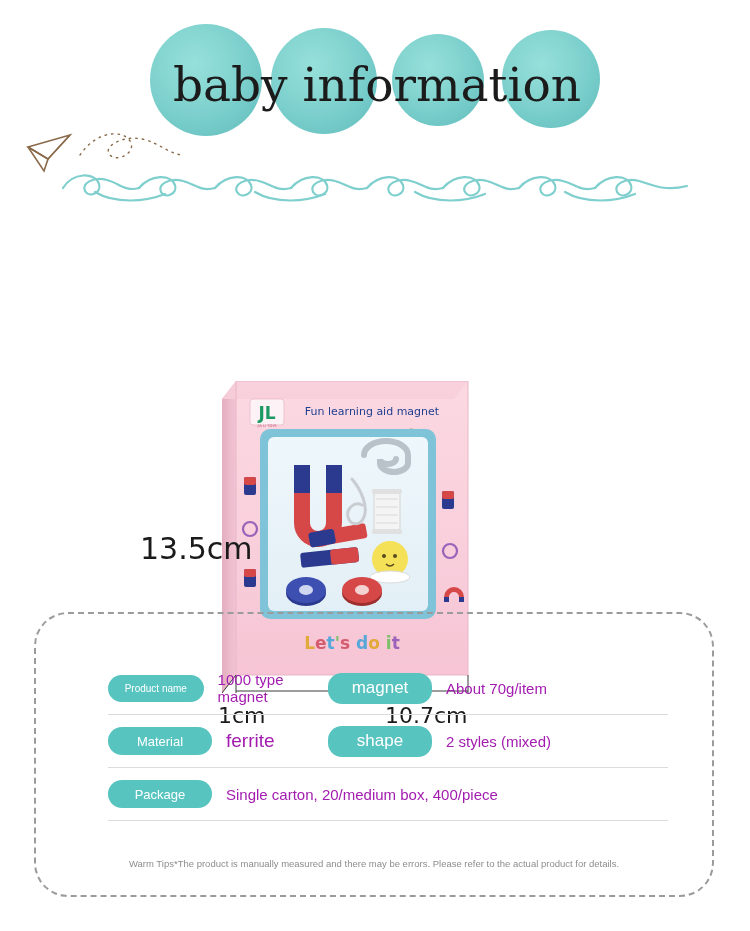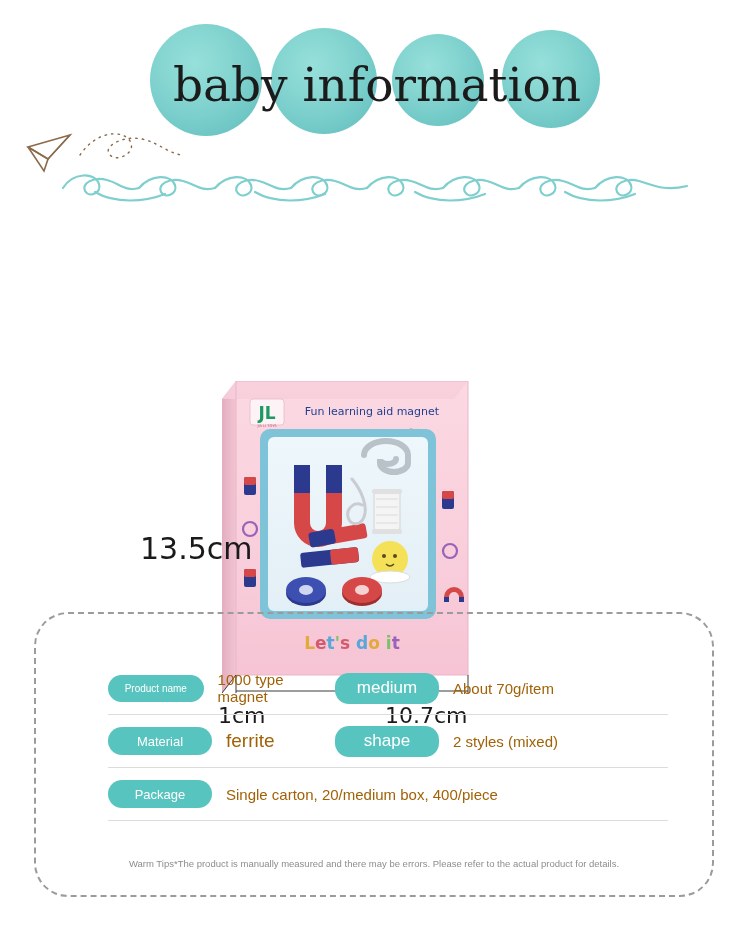--- a/index.html
+++ b/index.html
@@ -120,21 +120,20 @@
     left: 72px;
     top: 48px;
     width: 560px;
   }
 
   .spec-row {
     display: flex;
     align-items: center;
     height: 52px;
     border-bottom: 1px solid #dcdcdc;
-    gap: 7px;
   }
   .spec-row:last-of-type { border-bottom: 1px solid #dcdcdc; }
 
   .pill {
     background: #57c4c0;
     color: #ffffff;
     border-radius: 14px;
     text-align: center;
     box-sizing: border-box;
     display: flex;
@@ -152,21 +151,21 @@
     font-size: 13px;
   }
   .pill.big {
     width: 104px;
     height: 31px;
     font-size: 17px;
   }
 
   .cellval {
     padding-left: 14px;
-    color: #a16207;
+    color: #a21caf;
     font-size: 15px;
   }
   .cellval.lg { font-size: 19px; }
 
   .col-a { width: 220px; display: flex; align-items: center; }
   .col-b { flex: 1; display: flex; align-items: center; }
 
   .warm-tip {
     position: absolute;
     left: 0; right: 0;
@@ -352,21 +351,21 @@
 
 <div class="spec-panel">
   <div class="spec-rows">
 
     <div class="spec-row">
       <div class="col-a">
         <div class="pill small">Product name</div>
         <div class="cellval">1000 type magnet</div>
       </div>
       <div class="col-b">
-        <div class="pill big">medium</div>
+        <div class="pill big">magnet</div>
         <div class="cellval">About 70g/item</div>
       </div>
     </div>
 
     <div class="spec-row">
       <div class="col-a">
         <div class="pill med">Material</div>
         <div class="cellval lg">ferrite</div>
       </div>
       <div class="col-b">

